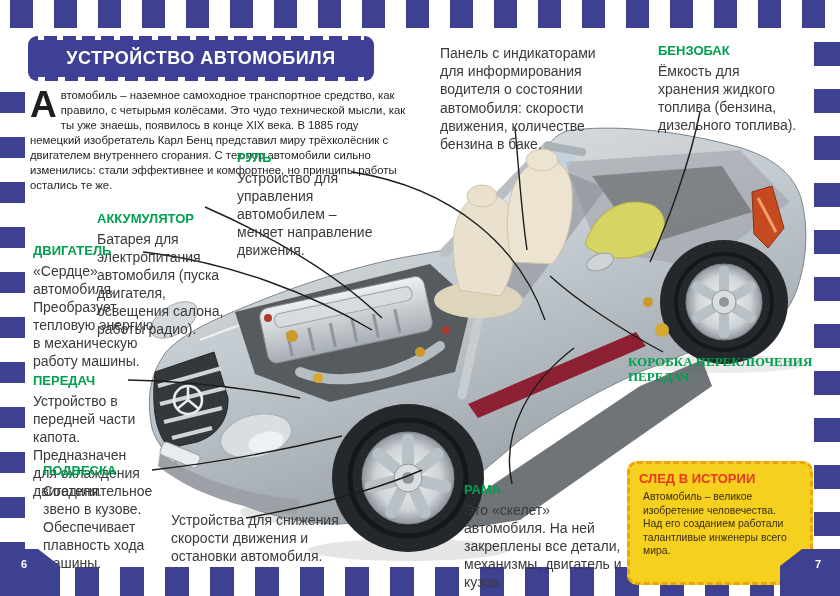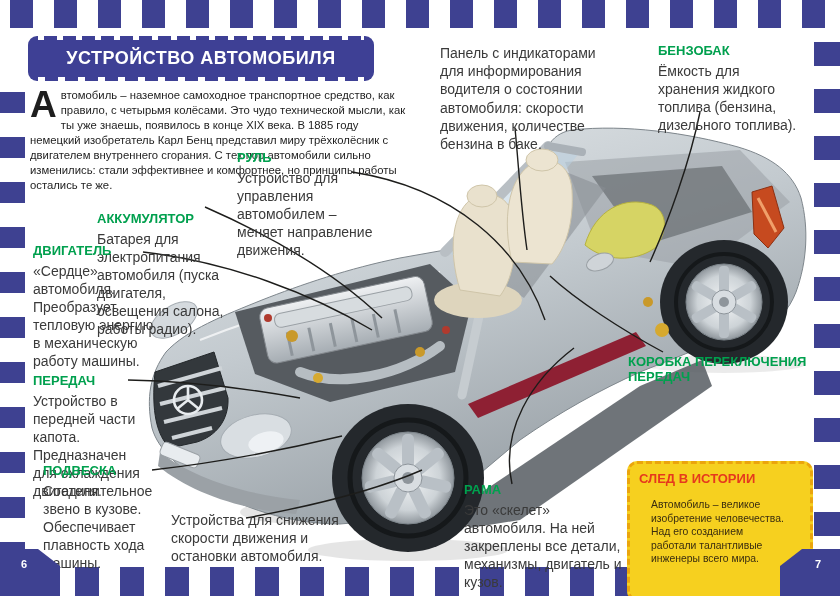--- a/index.html
+++ b/index.html
@@ -43,28 +43,28 @@
   .label h3{margin:0 0 3px 0;color:#00a04e;font-size:13px;font-weight:bold;line-height:1.12;}
   .label p{margin:0;font-size:14px;line-height:1.3;color:#3a3a3a;}
   #lb-battery{left:97px;top:168px;width:142px;margin-top:44px;}
   #lb-steering{left:237px;top:151px;width:140px;}
   #lb-engine{left:33px;top:244px;width:130px;}
   #lb-radiator{left:33px;top:374px;width:118px;}
   #lb-suspension{left:43px;top:464px;width:132px;}
   #lb-brakes{left:171px;top:511px;width:190px;}
   #lb-dashboard{left:440px;top:44px;width:158px;}
   #lb-fueltank{left:658px;top:44px;width:140px;}
-  #lb-gearbox{left:628px;top:355px;width:192px;}
+  #lb-gearbox{left:628px;top:355px;width:192px;font-family:Liberation Serif, serif;}
   #lb-frame{left:464px;top:483px;width:165px;}
 
   
   #history-box{position:absolute;left:627px;top:461px;width:162px;z-index:3;background:#f6d01f;
     border:3px dashed #eba50c;border-radius:10px;padding:7px 9px 20px 9px;}
   #history-box h3{margin:0 0 4px 0;color:#e6391d;font-size:13px;font-weight:bold;}
-  #history-box p{margin:12px;font-size:10.4px;line-height:1.3;color:#3a2d10;}
+  #history-box p{margin:4px;font-size:10.4px;line-height:1.3;color:#3a2d10;}
 
   
   #car-svg{position:absolute;left:0;top:0;z-index:1;}
 </style>
 </head>
 <body>
 
 <div id="page">
 
   <div class="bframe" id="b-top"></div>

